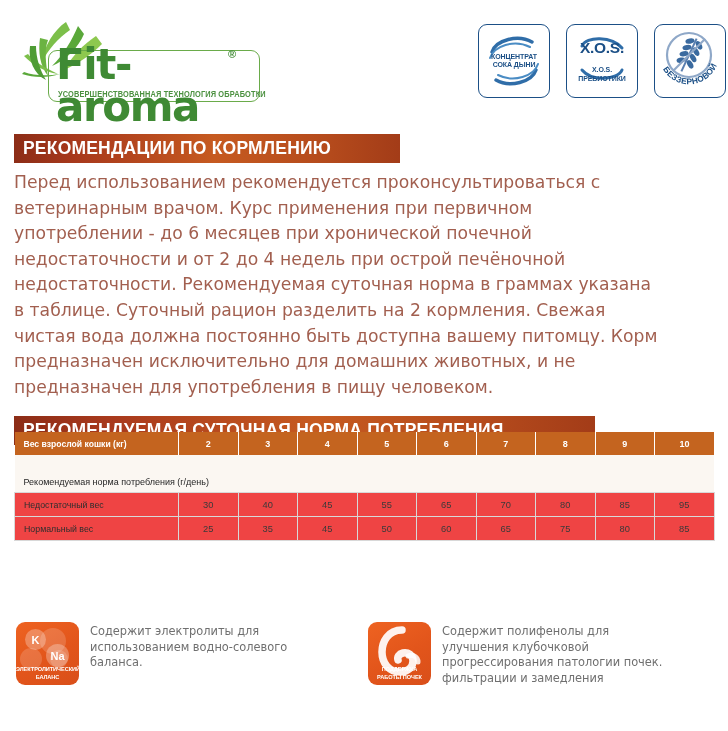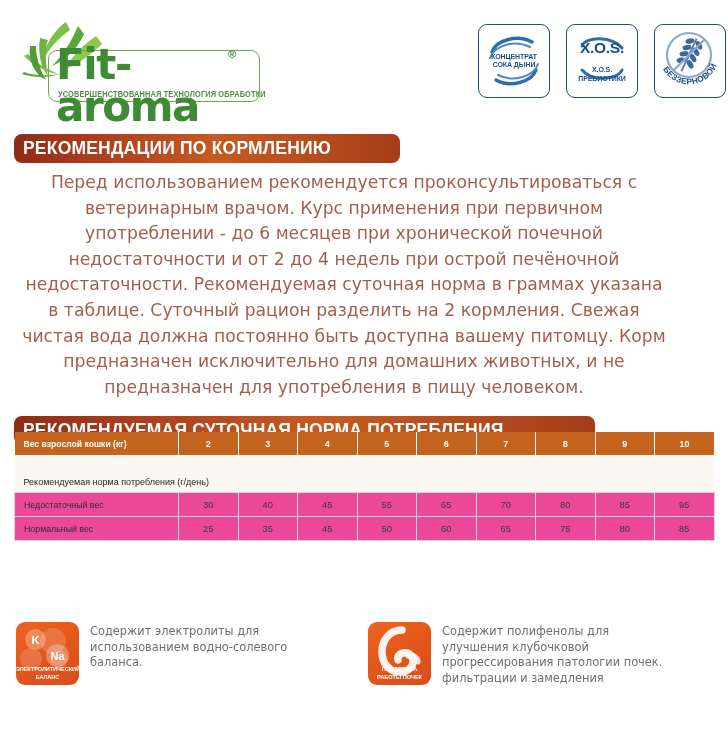--- a/index.html
+++ b/index.html
@@ -130,35 +130,33 @@
     background: linear-gradient(to right, #8c2d17 0%, #a8391c 16%, #c65a20 52%, #b44a1c 82%, #a33c18 100%);
     color: #ffffff;
     font-size: 17.5px;
     font-weight: bold;
     letter-spacing: 0.2px;
     display: flex;
     align-items: center;
     padding-left: 9px;
     box-sizing: border-box;
     white-space: nowrap;
-    border-radius: 8px;
   }
   #head-feeding { left: 14px; top: 134px; width: 386px; }
   #head-norm    { left: 14px; top: 416px; width: 581px; }
 
   
   .body-par {
     position: absolute;
     left: 14px; top: 170px;
     width: 660px;
     color: #a25f4f;
     font-size: 17.2px;
     line-height: 25.6px;
     font-family: "DejaVu Sans", sans-serif;
-    text-align: center;
   }
   .body-par span { display: block; white-space: nowrap; }
 
   
   .norm-table {
     position: absolute;
     left: 14px; top: 432px;
     width: 700px;
     border-collapse: collapse;
     table-layout: fixed;
@@ -191,21 +189,21 @@
     border: none;
   }
 
   .norm-table td.dcell {
     height: 23px;
     font-size: 9.3px;
     color: #3a3a3a;
     text-align: center;
     border: 1px solid #d8d8d8;
     padding: 0;
-    background: #ec4899;
+    background: #ef4444;
   }
   .norm-table td.dcell.lbl {
     text-align: left;
     padding-left: 9px;
     font-size: 8.8px;
     color: #2e2e2e;
   }
 
   
   .feat {

